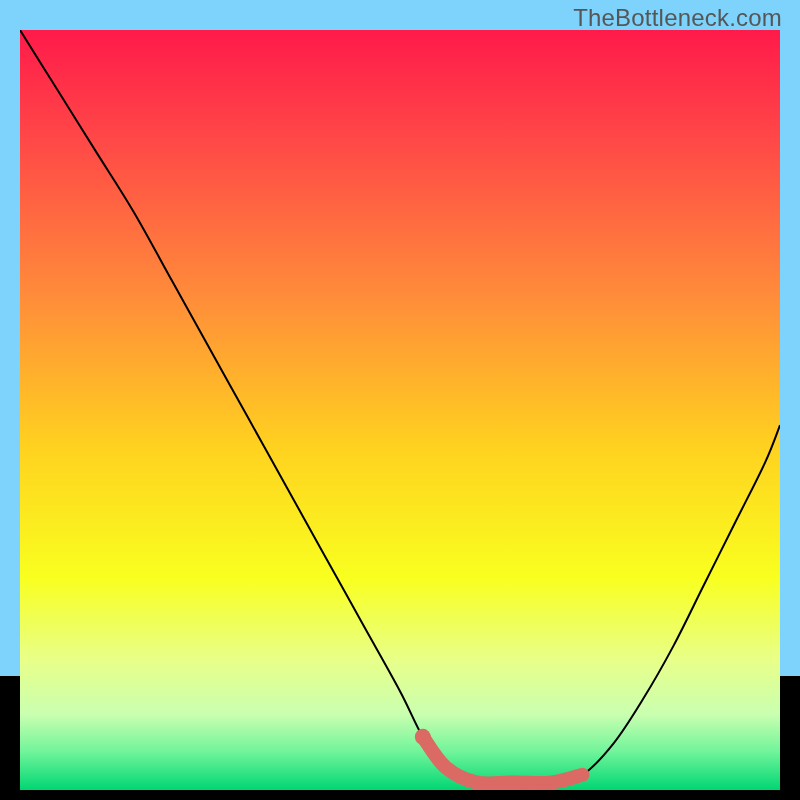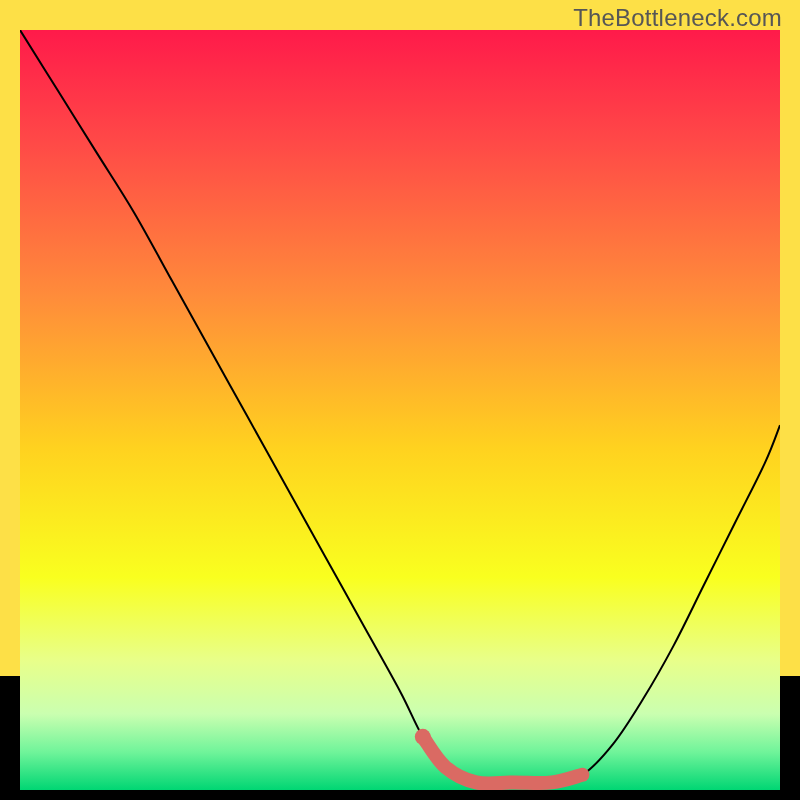--- a/index.html
+++ b/index.html
@@ -1,21 +1,21 @@
 <!DOCTYPE html>
 <html><head>
 <meta charset="utf-8">
 <style>
   * { margin: 0; padding: 0; box-sizing: border-box; }
   html, body { width: 800px; height: 800px; background: #000; overflow: hidden; }
   .container {
     position: relative;
     width: 800px;
     height: 676px;
-    background: #fde047;
+    background: #7dd3fc;
   }
   .watermark {
     position: absolute;
     top: 4px;
     right: 18px;
     font-family: Arial, Helvetica, sans-serif;
     font-size: 24px;
     font-weight: 400;
     color: #565656;
     letter-spacing: 0.2px;

